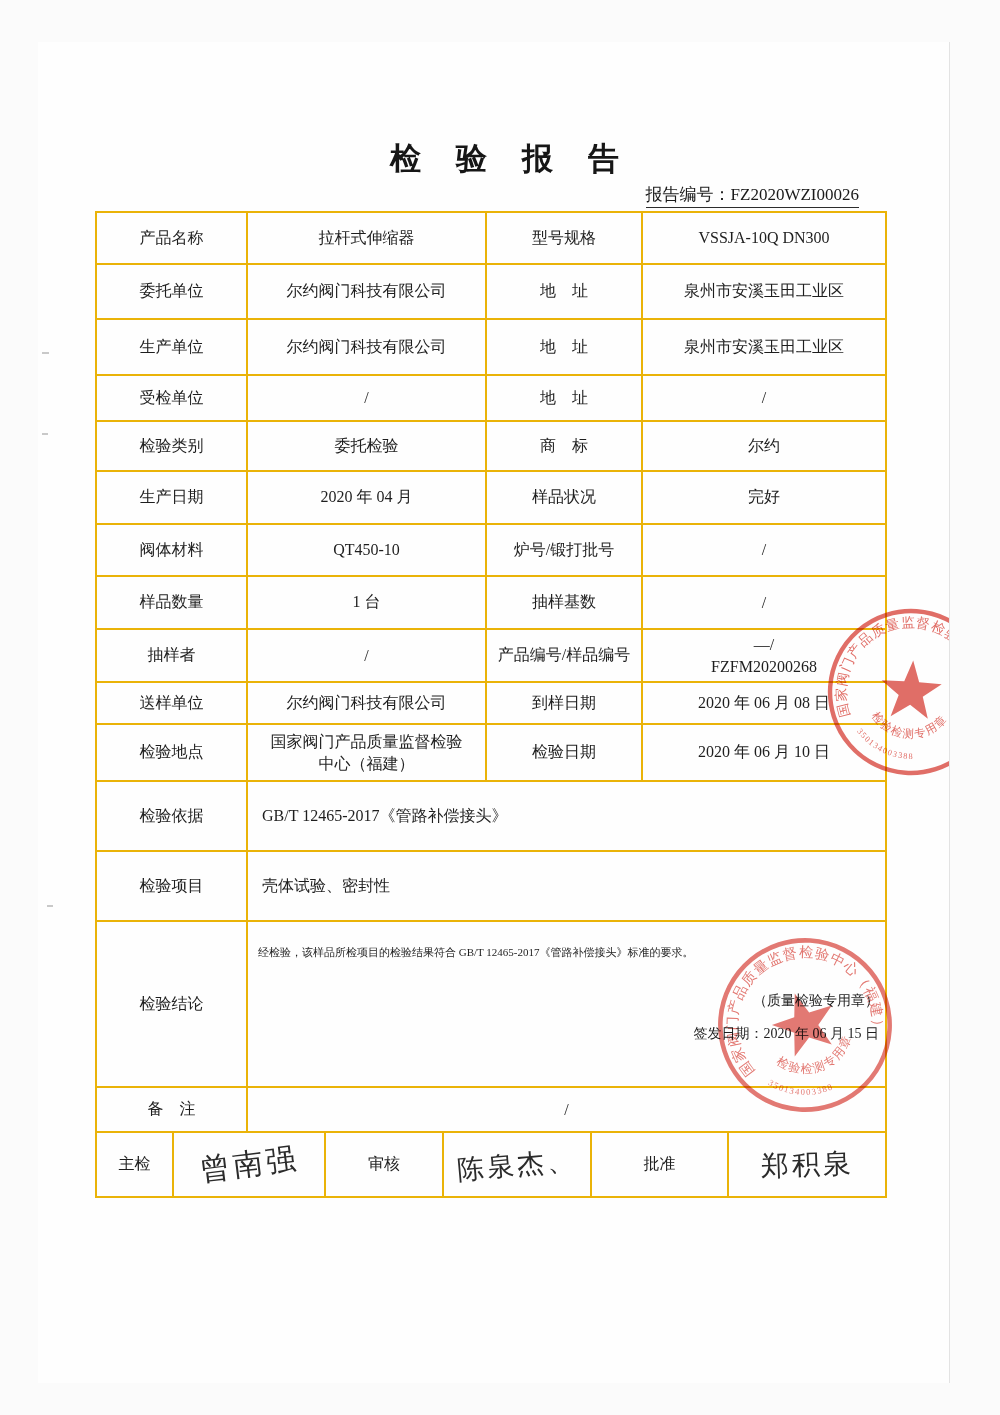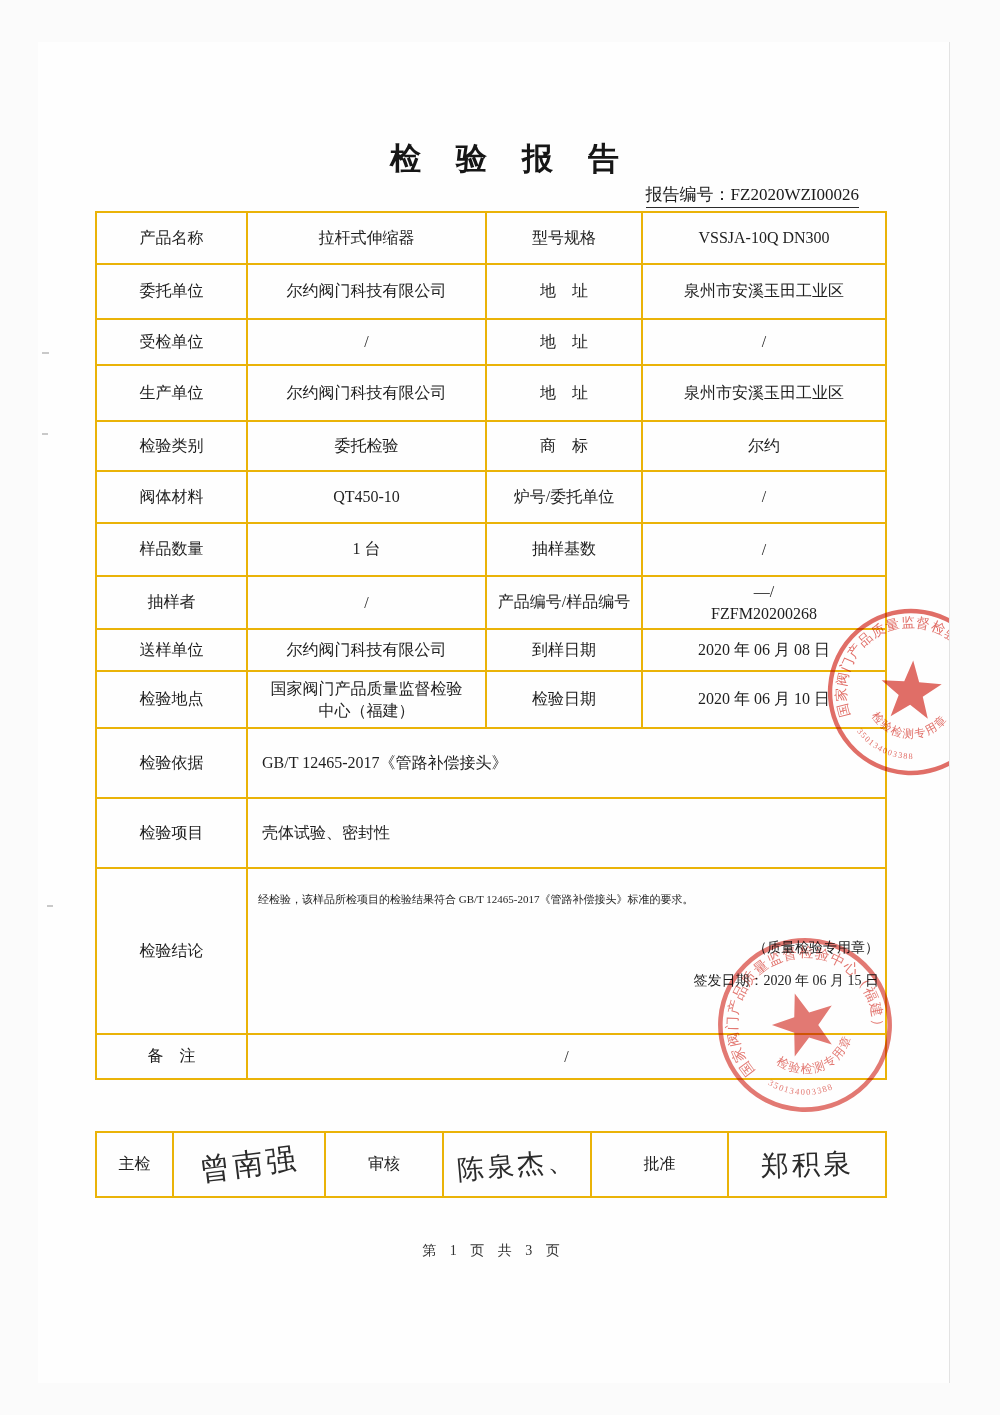--- a/index.html
+++ b/index.html
@@ -55,42 +55,48 @@
       <td>拉杆式伸缩器</td>
       <td>型号规格</td>
       <td>VSSJA-10Q DN300</td>
     </tr>
     <tr style="height:55px">
       <td>委托单位</td>
       <td>尔约阀门科技有限公司</td>
       <td>地　址</td>
       <td>泉州市安溪玉田工业区</td>
     </tr>
-    <tr style="height:46px">
-      <td>受检单位</td>
-      <td>/</td>
-      <td>地　址</td>
-      <td>/</td>
-    </tr>
     <tr style="height:56px">
       <td>生产单位</td>
       <td>尔约阀门科技有限公司</td>
       <td>地　址</td>
       <td>泉州市安溪玉田工业区</td>
     </tr>
+    <tr style="height:46px">
+      <td>受检单位</td>
+      <td>/</td>
+      <td>地　址</td>
+      <td>/</td>
+    </tr>
     <tr style="height:50px">
       <td>检验类别</td>
       <td>委托检验</td>
       <td>商　标</td>
       <td>尔约</td>
     </tr>
+    <tr style="height:53px">
+      <td>生产日期</td>
+      <td>2020 年 04 月</td>
+      <td>样品状况</td>
+      <td>完好</td>
+    </tr>
     <tr style="height:52px">
       <td>阀体材料</td>
       <td>QT450-10</td>
-      <td>炉号/委托单位</td>
+      <td>炉号/锻打批号</td>
       <td>/</td>
     </tr>
     <tr style="height:53px">
       <td>样品数量</td>
       <td>1 台</td>
       <td>抽样基数</td>
       <td>/</td>
     </tr>
     <tr style="height:53px">
       <td>抽样者</td>
@@ -155,21 +161,20 @@
       <td>主检</td>
       <td><span class="sig-name n1">曾南强</span></td>
       <td>审核</td>
       <td><span class="sig-name n2">陈泉杰、</span></td>
       <td>批准</td>
       <td><span class="sig-name n3">郑积泉</span></td>
     </tr>
   </tbody>
     </table>
 
-  <div class="page-footer">第 1 页 共 3 页</div>
 
   <svg class="stamp stamp-big" viewBox="0 0 200 200">
     <defs>
       <path id="s1-top" d="M 32.9 131.3 A 74 74 0 1 1 167.1 131.3" fill="none"></path>
       <path id="s1-bot" d="M 57.4 129.8 A 52 52 0 0 0 142.6 129.8" fill="none"></path>
       <path id="s1-num" d="M 41.8 148.9 A 76 76 0 0 0 158.2 148.9" fill="none"></path>
     </defs>
     <g transform="rotate(-18 100 100)" fill="#d9453c">
       <circle cx="100" cy="100" r="92" fill="none" stroke="#d9453c" stroke-width="5"></circle>
       <polygon points="100,64 108.5,88.4 134.2,88.9 113.7,104.4 121.2,129.1 100,114.4 78.8,129.1 86.3,104.4 65.8,88.9 91.5,88.4"></polygon>

